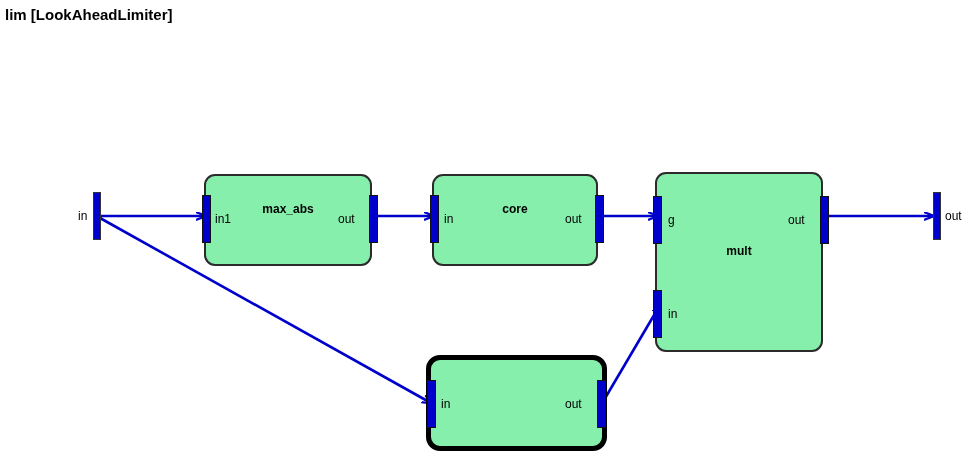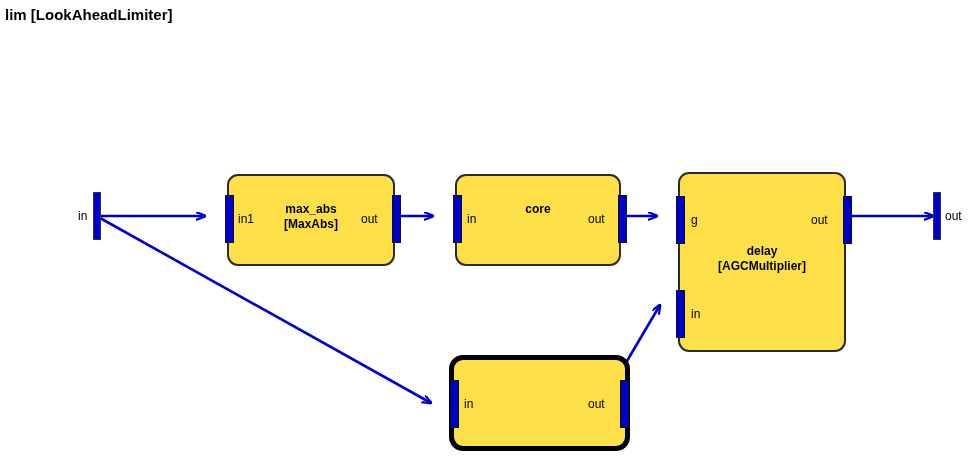--- a/index.html
+++ b/index.html
@@ -25,25 +25,24 @@
     left: 5px;
     top: 6px;
     font-size: 15px;
     font-weight: bold;
     color: #000000;
     letter-spacing: 0px;
     white-space: nowrap;
   }
   .block {
     position: absolute;
-    background: #fde047;
+    background: #86efac;
     border: 2px solid #2b2b2b;
     border-radius: 11px;
     box-sizing: border-box;
-    margin-left: 23px;
   }
   .block.selected {
     border: 5px solid #000000;
     border-radius: 14px;
   }
   .block-label {
     position: absolute;
     left: 0;
     right: 0;
     text-align: center;
@@ -118,40 +117,38 @@
 
   <div class="terminal" style="left:933px; top:192px; width:8px; height:48px;"></div>
   <div class="terminal-label" style="left:945px; top:209px;">out</div>
 
   <div class="block" style="left:204px; top:174px; width:168px; height:92px;">
     <div class="port" style="left:-4px; top:19px; width:9px; height:48px;"></div>
     <div class="port-label" style="left:9px; top:36px;">in1</div>
     <div class="port" style="left:163px; top:19px; width:9px; height:48px;"></div>
     <div class="port-label" style="left:132px; top:36px;">out</div>
     <div class="block-label" style="top:26px;">max_abs</div>
-    <div class="block-label" style="top:41px;">[MaxAbs]</div>
   </div>
 
   <div class="block" style="left:432px; top:174px; width:166px; height:92px;">
     <div class="port" style="left:-4px; top:19px; width:9px; height:48px;"></div>
     <div class="port-label" style="left:10px; top:36px;">in</div>
     <div class="port" style="left:161px; top:19px; width:9px; height:48px;"></div>
     <div class="port-label" style="left:131px; top:36px;">out</div>
     <div class="block-label" style="top:26px;text-align:center;">core</div>
   </div>
 
   <div class="block" style="left:655px; top:172px; width:168px; height:180px;">
     <div class="port" style="left:-4px; top:22px; width:9px; height:48px;"></div>
     <div class="port-label" style="left:11px; top:39px;">g</div>
     <div class="port" style="left:-4px; top:116px; width:9px; height:48px;"></div>
     <div class="port-label" style="left:11px; top:133px;">in</div>
     <div class="port" style="left:163px; top:22px; width:9px; height:48px;"></div>
     <div class="port-label" style="left:131px; top:39px;">out</div>
-    <div class="block-label" style="top:70px;">delay</div>
-    <div class="block-label" style="top:85px;">[AGCMultiplier]</div>
+    <div class="block-label" style="top:70px;">mult</div>
   </div>
 
   <div class="block selected" style="left:426px; top:355px; width:181px; height:96px;">
     <div class="port" style="left:-4px; top:20px; width:9px; height:48px;"></div>
     <div class="port-label" style="left:10px; top:37px;">in</div>
     <div class="port" style="left:166px; top:20px; width:9px; height:48px;"></div>
     <div class="port-label" style="left:134px; top:37px;">out</div>
   </div>
 
 </div>

